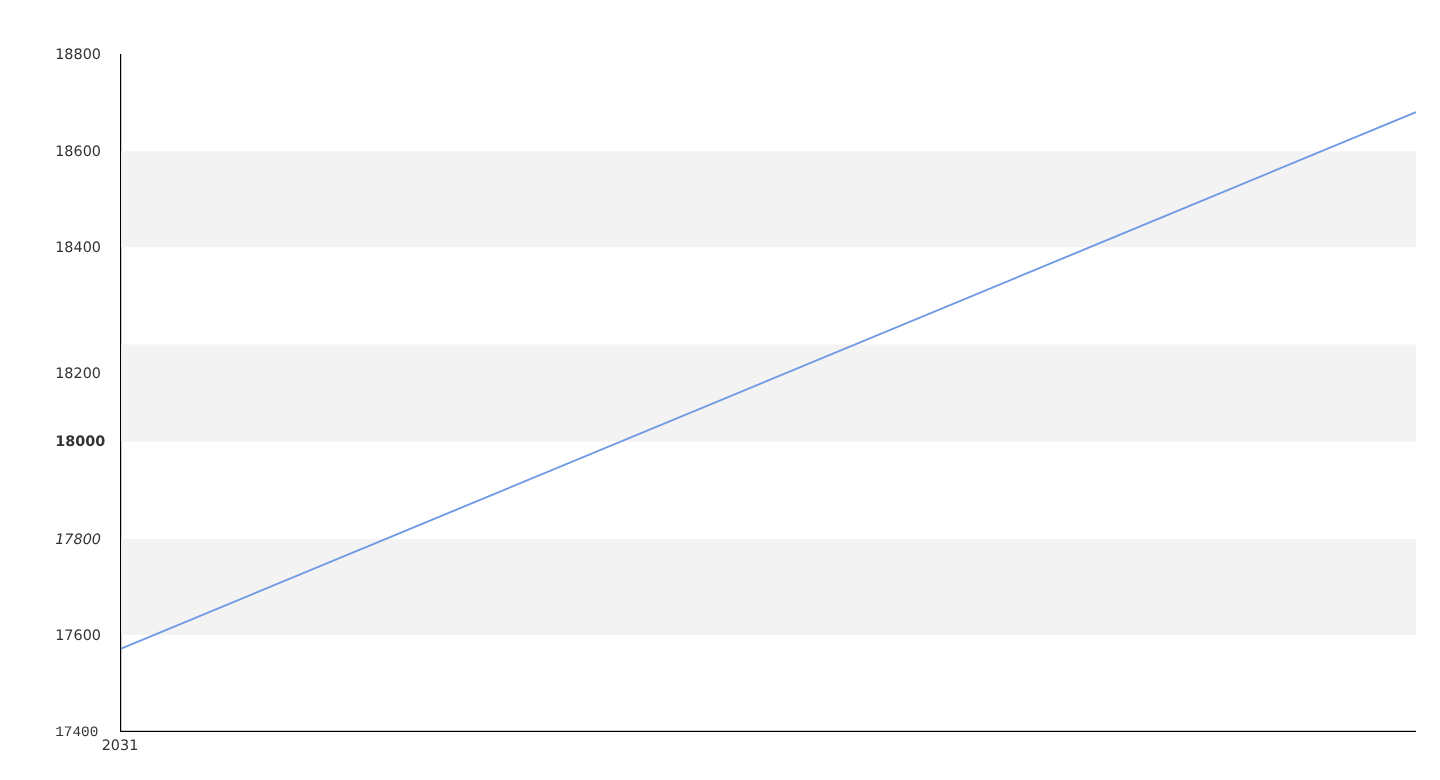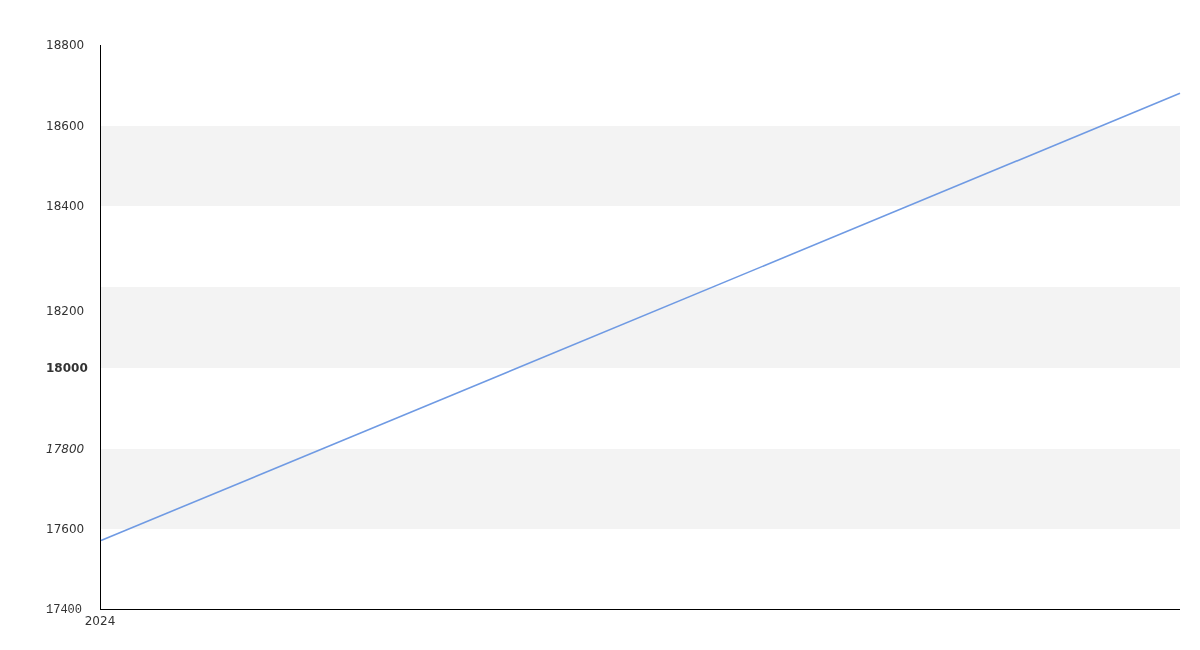--- a/index.html
+++ b/index.html
@@ -81,15 +81,15 @@
       </svg>
   </div>
 <div class="ytick-label" style="top: 610px; font-family: Liberation Mono, monospace;">17400</div>
     <div class="ytick-label" style="top: 529.286px;">17600</div>
     <div class="ytick-label" style="top: 448.571px; font-style: italic;">17800</div>
     <div class="ytick-label" style="top: 367.857px; font-weight: bold;">18000</div>
     <div class="ytick-label" style="top: 287.143px; margin-top: 24px;">18200</div>
     <div class="ytick-label" style="top: 206.429px;">18400</div>
     <div class="ytick-label" style="top: 125.714px;">18600</div>
     <div class="ytick-label" style="top: 45px;">18800</div>
-    <div class="xtick-label" style="left: 100px;">2024</div>
+    <div class="xtick-label" style="left: 100px;">2031</div>
     <div class="xtick-label" style="left: 1240px;">2023</div>
   </div>
 
 </body></html>

